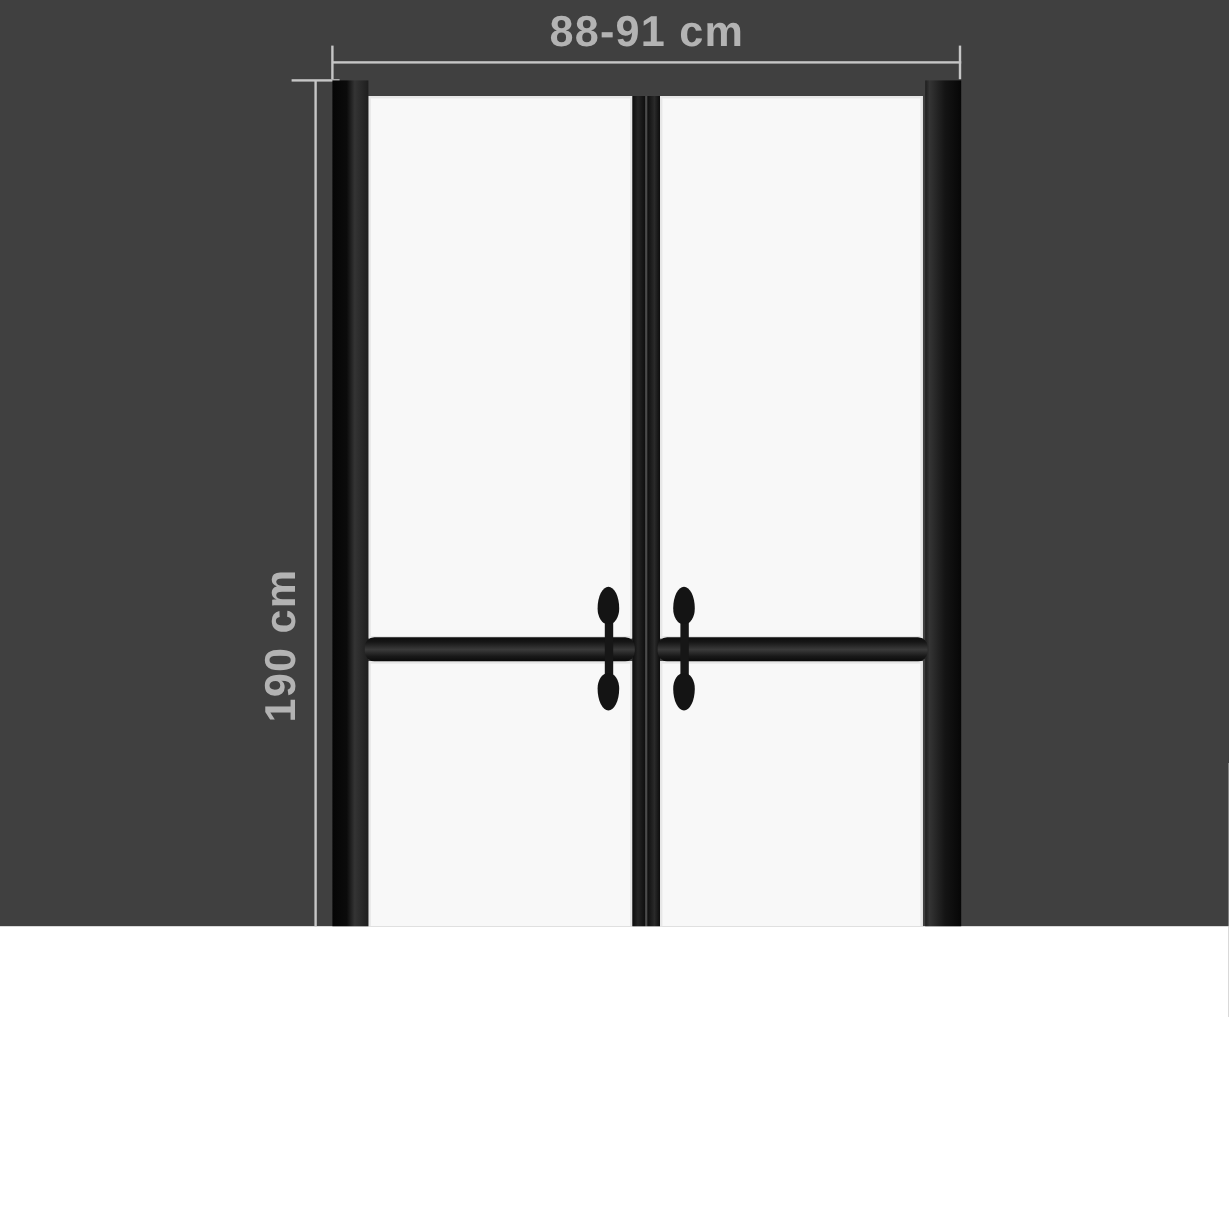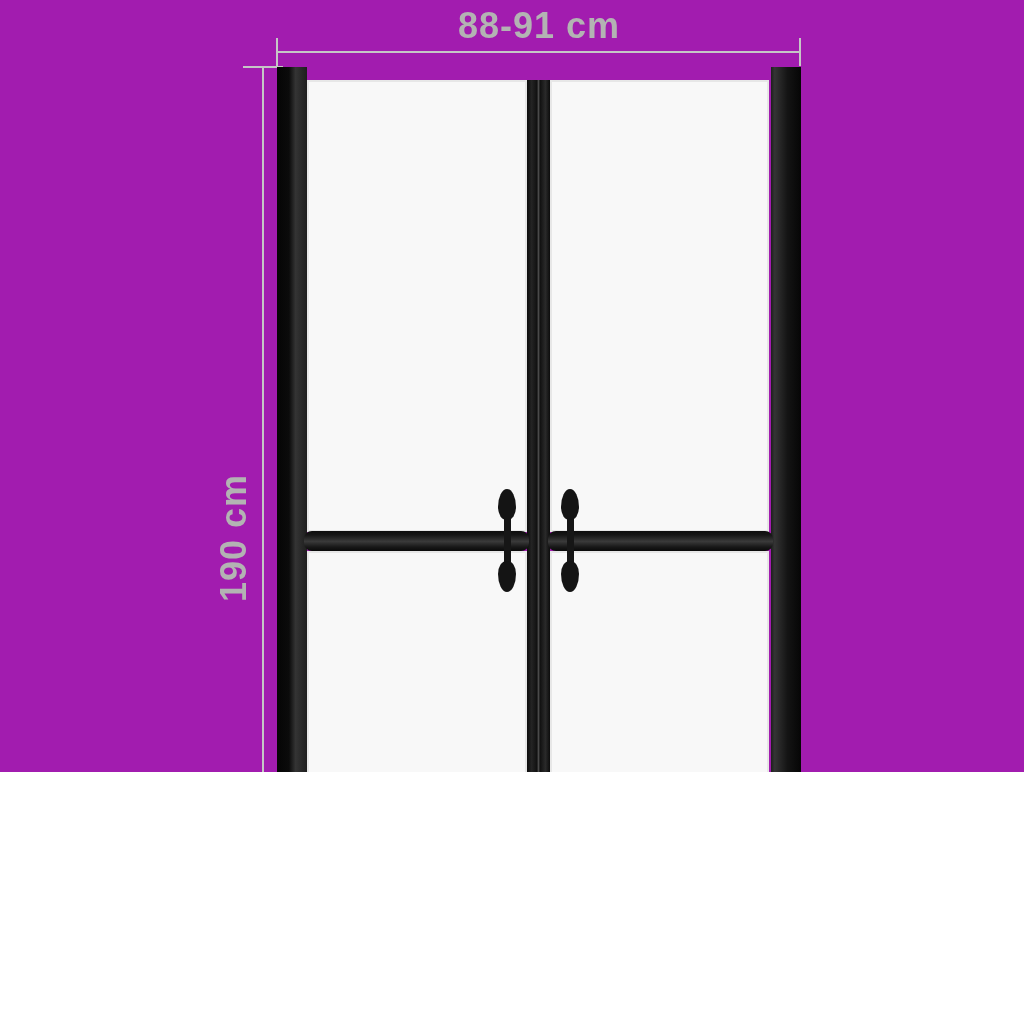--- a/index.html
+++ b/index.html
@@ -5,21 +5,21 @@
   html, body {
     margin: 0;
     padding: 0;
     background: #ffffff;
     font-family: "Liberation Sans", sans-serif;
   }
   .stage {
     position: relative;
     width: 1024px;
     height: 772px;
-    background: #a21caf;
+    background: #404040;
     overflow: hidden;
   }
   
   .dim-line, .dim-tick {
     position: absolute;
     background: #c6c6c6;
   }
   .dim-top-line   { left: 277px; top: 51px;  width: 524px; height: 2px; }
   .dim-tick-tl    { left: 276px; top: 38px;  width: 2px;  height: 28px; }
   .dim-tick-tr    { left: 799px; top: 38px;  width: 2px;  height: 28px; }

